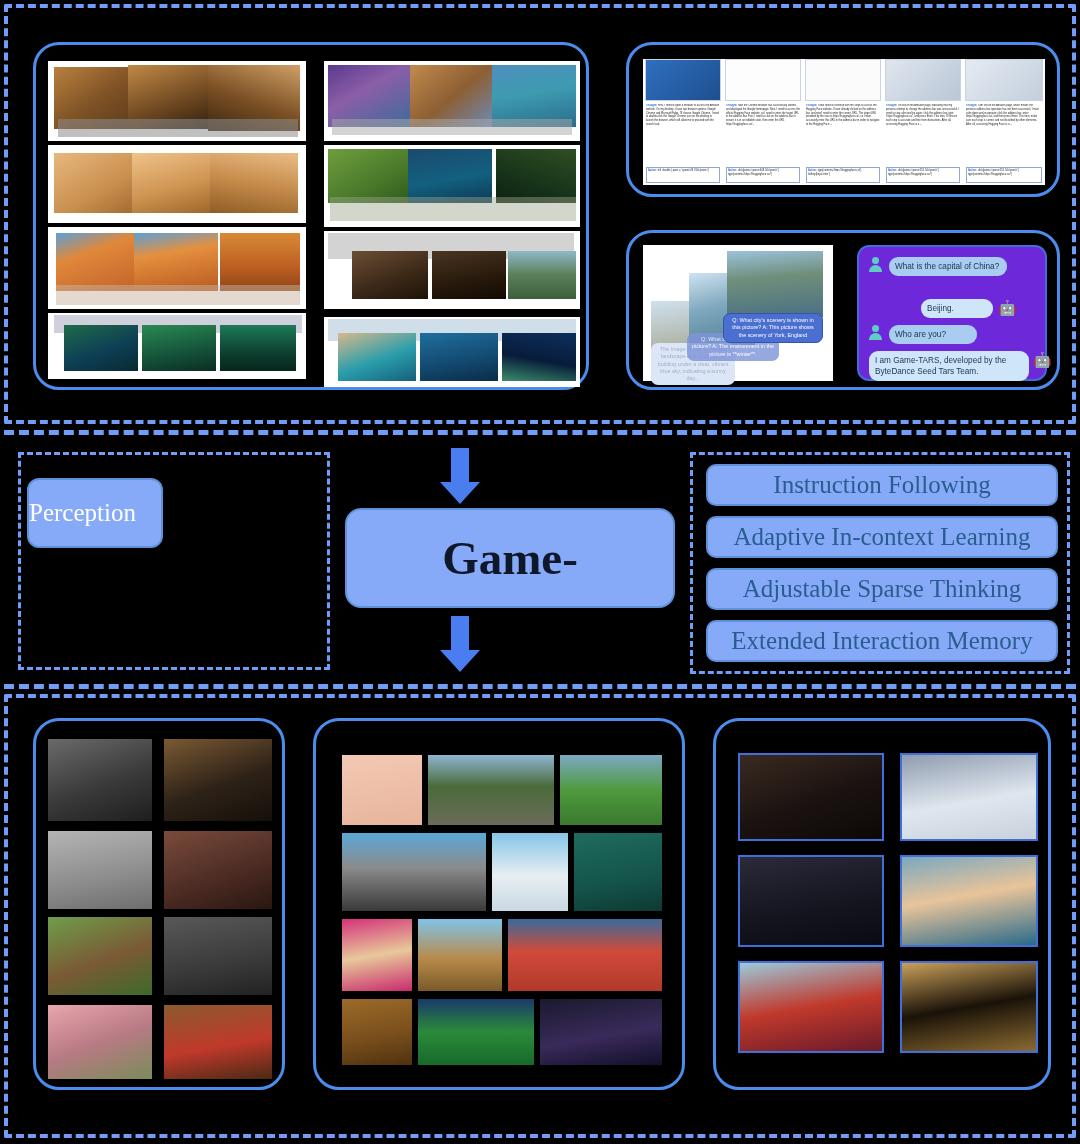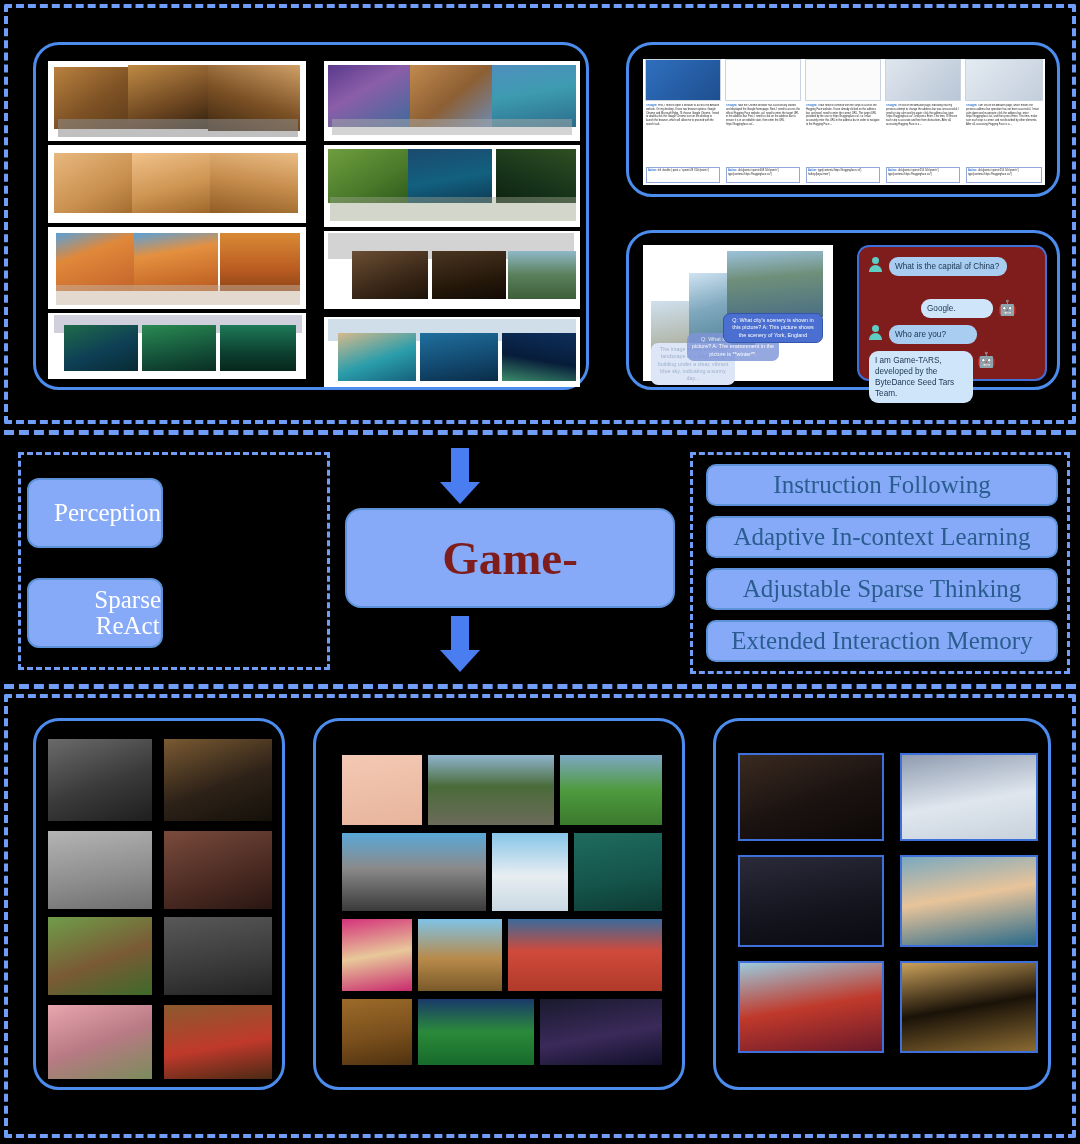--- a/index.html
+++ b/index.html
@@ -41,21 +41,21 @@
 
   
   .shot { position: absolute; background-size: cover; background-position: center; }
 
   
   .mod-box {
     position: absolute;
     background: #86aaf7;
     border: 2px solid #5e92d8;
     border-radius: 12px;
-    display: flex; align-items: center; justify-content: flex-end;
+    display: flex; align-items: center; justify-content: flex-start;
     color: #fff;
     font-size: 25px;
     line-height: 1.05;
     text-align: center;
     box-shadow: 0 2px 3px rgba(0,0,0,.35);
   }
   .cap-box {
     position: absolute;
     background: #86aaf7;
     border: 2px solid #5e92d8;
@@ -67,21 +67,21 @@
   }
   .core-box {
     position: absolute; left: 345px; top: 508px; width: 330px; height: 100px;
     background: #86aaf7;
     border: 2px solid #5e92d8;
     border-radius: 16px;
     display: flex; align-items: center; justify-content: center;
     font-size: 47px; font-weight: bold;
     box-shadow: 0 3px 4px rgba(0,0,0,.4);
   }
-  .core-box .w { color: #7f1d1d; }
+  .core-box .w { color: #0f172a; }
   .core-box .d { color: #1f4e79; }
 
   .dash-left {
     position: absolute; left: 18px; top: 452px; width: 312px; height: 218px;
     border: 3px dashed #6f9df7;
   }
   .dash-right {
     position: absolute; left: 690px; top: 452px; width: 380px; height: 222px;
     border: 3px dashed #6f9df7;
   }
@@ -110,21 +110,21 @@
     border: 0.6px solid #8fa8d8; background: #fff;
     font-family: "Liberation Sans", sans-serif;
     font-size: 2.6px; line-height: 1.45; color: #1a1a1a;
     padding: 1px; overflow: hidden;
   }
   .traj-action b { color: #2f6fd0; }
 
   
   .chat-card {
     position: absolute;
-    background: #7f1d1d;
+    background: #6d28d9;
     border: 2px solid #3f6fd8;
     border-radius: 12px;
   }
   .chat-row { position: absolute; display: flex; align-items: flex-start; }
   .bubble {
     background: #a8cdf0; border-radius: 9px;
     font-family: "Liberation Sans", sans-serif;
     font-size: 8.2px; line-height: 1.35; color: #1a3550;
     padding: 4px 6px;
   }
@@ -260,51 +260,47 @@
 
       <div class="chat-row" style="left:10px; top:10px;">
         <div class="avatar">
             <div class="hd"></div>
             <div class="bd"></div>
           </div>
         <div class="bubble" style="margin-left:7px; width:118px;">What is the capital of China?</div>
       </div>
 
       <div class="chat-row" style="left:62px; top:52px;">
-        <div class="bubble bot" style="width:72px;">Google.</div>
+        <div class="bubble bot" style="width:72px;">Beijing.</div>
         <div style="width:16px;height:18px;margin-left:5px;color:#6bbf88;font-size:15px;line-height:18px;">🤖</div>
       </div>
 
       <div class="chat-row" style="left:10px; top:78px;">
         <div class="avatar">
             <div class="hd"></div>
             <div class="bd"></div>
           </div>
         <div class="bubble" style="margin-left:7px; width:88px;">Who are you?</div>
       </div>
 
       <div class="chat-row" style="left:10px; top:104px;">
-        <div class="bubble bot" style="width:104px;">I am Game-TARS, developed by the ByteDance Seed Tars Team.</div>
+        <div class="bubble bot" style="width:160px;">I am Game-TARS, developed by the ByteDance Seed Tars Team.</div>
         <div style="width:16px;height:18px;margin-left:4px;color:#6bbf88;font-size:15px;line-height:18px;">🤖</div>
       </div>
     </div>
   </div>
 
   <div class="dash-line" style="top:430px;"></div>
   <div class="dash-line" style="top:684px;"></div>
 
   <div class="sec-mid"></div>
 
   <div class="dash-left"></div>
   <div class="mod-box" style="left:27px; top:478px; width:136px; height:70px;">
     <span>Perception</span>
-  </div>
-  <div class="mod-box" style="left:27px; top:578px; width:136px; height:70px; white-space:pre-line;">
-    <span>Sparse
-ReAct</span>
   </div>
 
   <div class="arrow arrow-down" style="left:440px; top:448px;">
     <div class="stem" style="height:34px;"></div>
     <div class="head"></div>
   </div>
   <div class="arrow arrow-down" style="left:440px; top:616px;">
     <div class="stem" style="height:34px;"></div>
     <div class="head"></div>
   </div>

